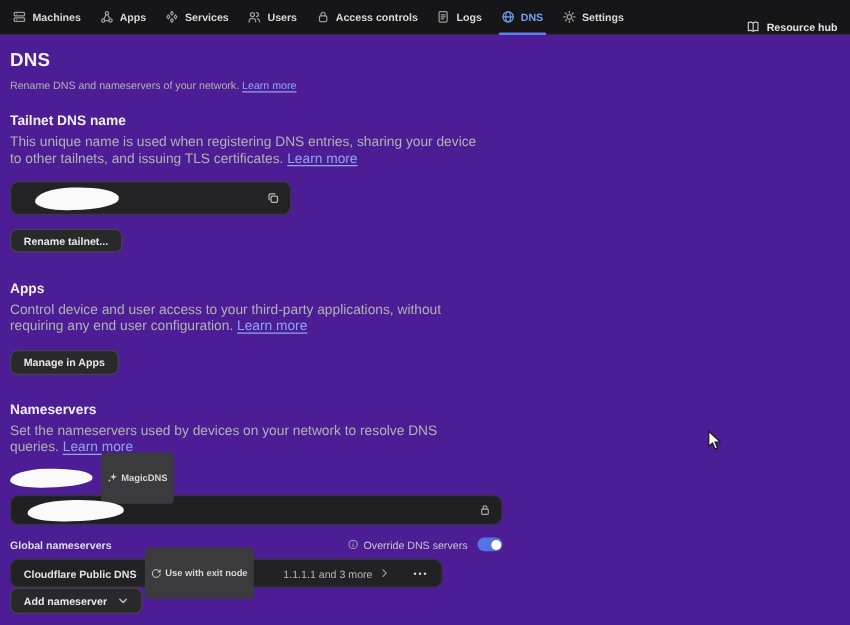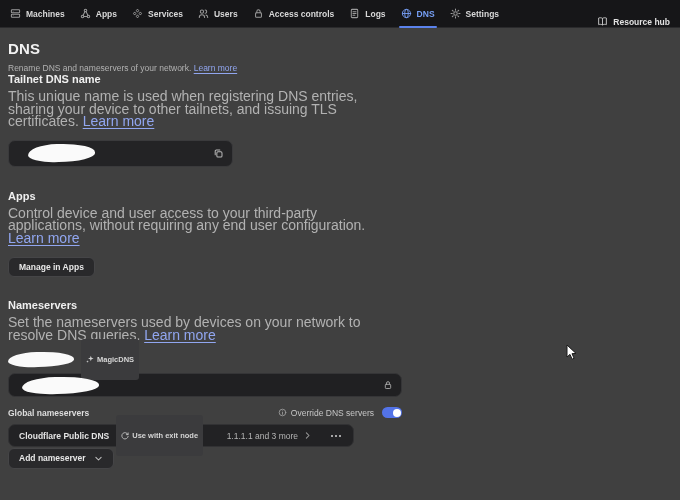--- a/index.html
+++ b/index.html
@@ -1,18 +1,18 @@
 <!DOCTYPE html>
 <html><head>
 <meta charset="utf-8">
 <style>
   html,body{margin:0;padding:0;background:#111;}
   .screen{
     position:relative;width:680px;height:500px;overflow:hidden;
-    background:#404040;color:#c9c9c9;
+    background:#4c1d95;color:#c9c9c9;
     font-family:"Liberation Sans",sans-serif;-webkit-font-smoothing:antialiased;
   }
   
   .topnav{
     display:flex;align-items:center;height:28px;padding:0 10px;
     background:#161618;border-bottom:1px solid #2a2a2c;gap:15px;box-sizing:border-box;
   }
   .nav-item{
     display:flex;align-items:center;gap:5px;height:28px;position:relative;
     font-size:8.5px;font-weight:700;color:#d8d8d8;cursor:pointer;white-space:nowrap;
@@ -27,24 +27,24 @@
   }
   .nav-spacer{margin-left:auto;}
   .resource-hub{display:flex;align-items:center;gap:5px;font-size:8.5px;font-weight:700;color:#e2e2e2;cursor:pointer;margin-top:17px;}
   .resource-hub svg{width:11px;height:11px;color:#cfcfcf;}
 
   
   .content{padding:0 8px;}
   h1{margin:12px 0 0;font-size:15px;font-weight:700;color:#f2f2f2;letter-spacing:.2px;}
   .sub{margin-top:6px;font-size:8.5px;color:#b2b2b2;}
   h2{margin:0;font-size:11px;font-weight:700;color:#efefef;}
-  .h2-tailnet{}
+  .h2-tailnet{margin-top:18px;}
   .h2-apps{margin-top:23px;}
   .h2-ns{margin-top:22px;}
-  .desc{margin-top:5px;font-size:14px;line-height:12.5px;color:#b2b2b2;max-width:374px;}
+  .desc{margin-top:5px;font-size:11px;line-height:12.5px;color:#b2b2b2;max-width:374px;}
   a.lnk{color:#91a6f0;text-decoration:underline;text-underline-offset:2px;cursor:pointer;}
 
   .field{
     margin-top:12px;width:225px;height:27px;box-sizing:border-box;
     background:#232325;border:1px solid #3a3a3c;border-radius:7px;
     display:flex;align-items:center;justify-content:space-between;padding:0 8px;
   }
   .copy-btn{display:flex;color:#b9b9b9;cursor:pointer;}
   .copy-btn svg{width:11px;height:11px;}
 
@@ -215,20 +215,21 @@
     </div>
     <div class="field">
       <span class="redact r1"></span>
       <span class="copy-btn">
           <svg viewBox="0 0 12 12" fill="none" stroke="currentColor" stroke-width="1.1" stroke-linecap="round">
             <rect x="4.2" y="4.2" width="5.6" height="5.6" rx="1.2"></rect>
             <path d="M2.4 7.4 V3.5 a1.2 1.2 0 0 1 1.2-1.2 h3.9"></path>
           </svg>
         </span>
     </div>
+    <button class="btn btn-rename">Rename tailnet...</button>
 
     
     <h2 class="h2-apps">Apps</h2>
     <div class="desc">
       <span>Control device and user access to your third-party applications, without requiring any end user configuration.</span>
       <a class="lnk">Learn more</a>
     </div>
     <button class="btn btn-manage">Manage in Apps</button>
 
     

